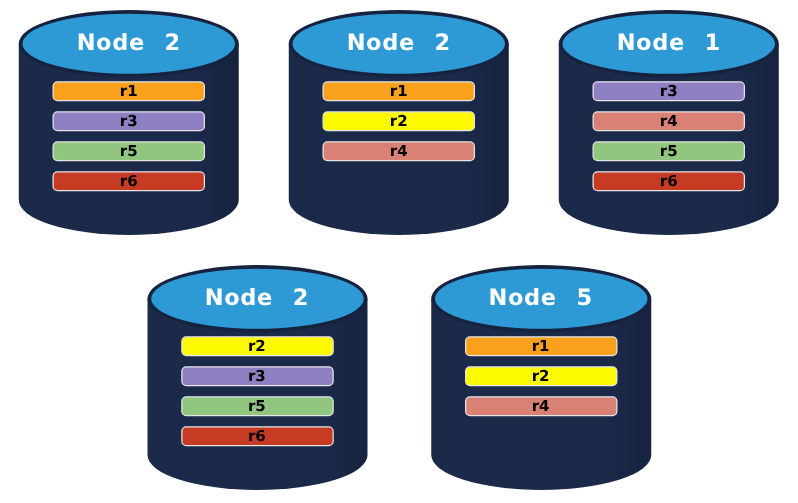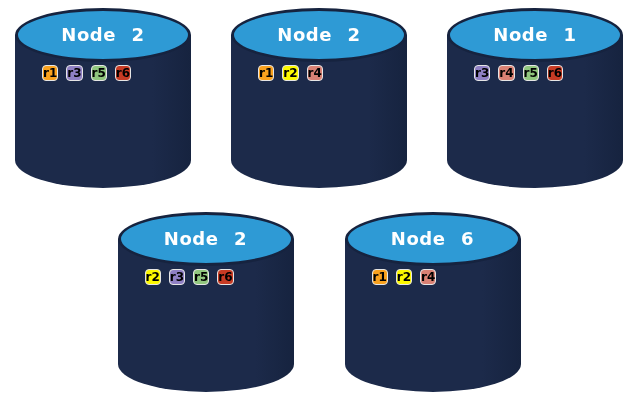--- a/index.html
+++ b/index.html
@@ -58,21 +58,21 @@
     padding-bottom: 2px;
     white-space: nowrap;
   }
   .bars {
     position: absolute;
     top: 57px;
     left: 50%;
     transform: translateX(-50%);
     width: 122px;
     display: flex;
-    flex-direction: row;
+    flex-direction: column;
     gap: 8px;
   }
   .bar {
     height: 16px;
     border-radius: 4px;
     border: 1px solid #e6e6e6;
     box-sizing: border-box;
     display: flex;
     align-items: center;
     justify-content: center;
@@ -167,21 +167,21 @@
           </div>
           <div class="bar" style="background: rgb(199, 59, 36);">
             <span class="bar-label" style="color: rgb(0, 0, 0);">r6</span>
           </div>
         </div>
   </div>
 
   <div class="node">
     <div class="cyl-body" style="background: linear-gradient(90deg, rgb(28, 42, 74) 0%, rgb(28, 42, 74) 78%, rgb(22, 35, 63) 100%);"></div>
     <div class="cyl-top" style="background: rgb(46, 154, 213); border: 3px solid rgb(22, 35, 63);">
-      <span class="node-title" style="color: rgb(255, 255, 255);">Node 6</span>
+      <span class="node-title" style="color: rgb(255, 255, 255);">Node 5</span>
     </div>
     <div class="bars">
           <div class="bar" style="background: rgb(249, 161, 29);">
             <span class="bar-label" style="color: rgb(0, 0, 0);">r1</span>
           </div>
           <div class="bar" style="background: rgb(253, 249, 0);">
             <span class="bar-label" style="color: rgb(0, 0, 0);">r2</span>
           </div>
           <div class="bar" style="background: rgb(217, 129, 116);">
             <span class="bar-label" style="color: rgb(0, 0, 0);">r4</span>

